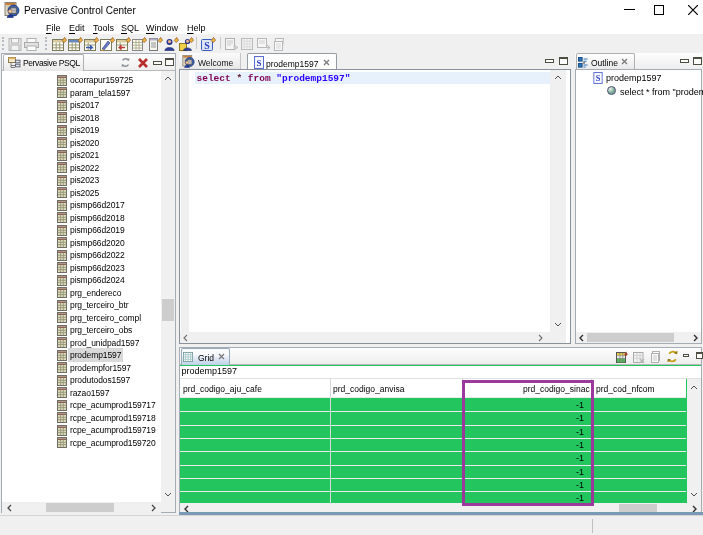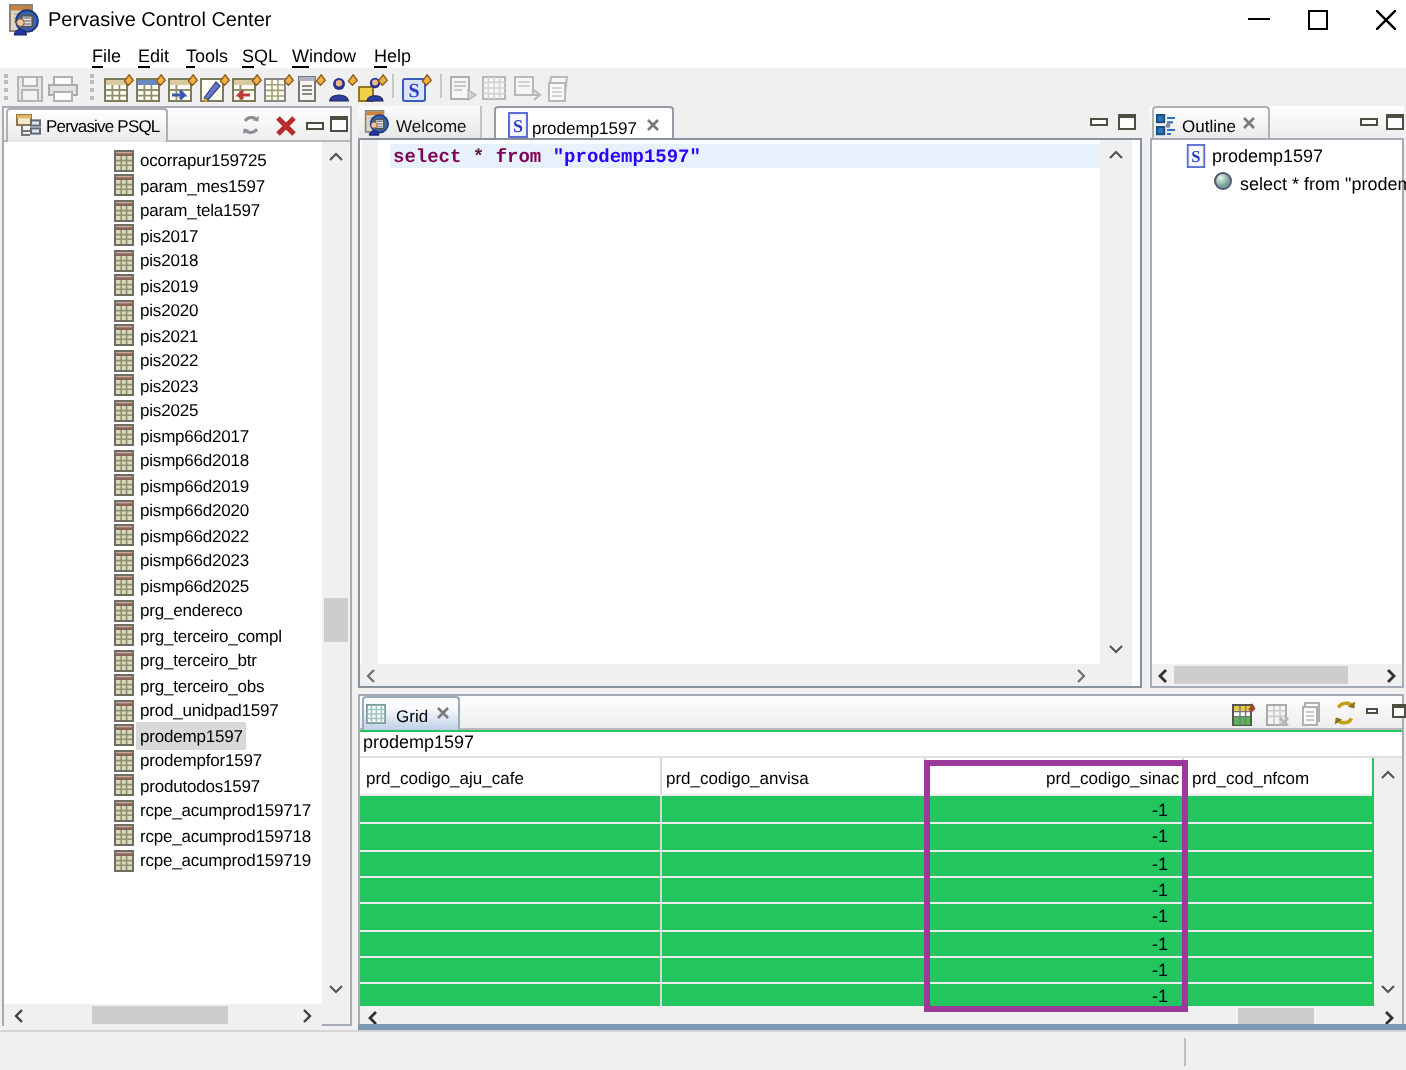--- a/index.html
+++ b/index.html
@@ -213,30 +213,20 @@
         <span>ocorrapur159725</span>
       </div>
 <div class="trow">
         <svg width="10" height="11" viewBox="0 0 10 11">
           <rect x="0" y="0" width="10" height="11" fill="#6e6e64"></rect>
           <rect x="1" y="1" width="8" height="2" fill="#8a6458"></rect>
           <rect x="1" y="1" width="8" height="0.7" fill="#c9a99a"></rect>
           <rect x="1" y="3" width="8" height="7" fill="#dcd8ba"></rect>
           <path d="M1 5.3h8M1 7.6h8M3.6 3v7M6.3 3v7" stroke="#8f8f72" stroke-width="0.8" fill="none"></path>
         </svg>
-        <span>param_mes1597</span>
-      </div>
-<div class="trow">
-        <svg width="10" height="11" viewBox="0 0 10 11">
-          <rect x="0" y="0" width="10" height="11" fill="#6e6e64"></rect>
-          <rect x="1" y="1" width="8" height="2" fill="#8a6458"></rect>
-          <rect x="1" y="1" width="8" height="0.7" fill="#c9a99a"></rect>
-          <rect x="1" y="3" width="8" height="7" fill="#dcd8ba"></rect>
-          <path d="M1 5.3h8M1 7.6h8M3.6 3v7M6.3 3v7" stroke="#8f8f72" stroke-width="0.8" fill="none"></path>
-        </svg>
         <span>param_tela1597</span>
       </div>
 <div class="trow">
         <svg width="10" height="11" viewBox="0 0 10 11">
           <rect x="0" y="0" width="10" height="11" fill="#6e6e64"></rect>
           <rect x="1" y="1" width="8" height="2" fill="#8a6458"></rect>
           <rect x="1" y="1" width="8" height="0.7" fill="#c9a99a"></rect>
           <rect x="1" y="3" width="8" height="7" fill="#dcd8ba"></rect>
           <path d="M1 5.3h8M1 7.6h8M3.6 3v7M6.3 3v7" stroke="#8f8f72" stroke-width="0.8" fill="none"></path>
         </svg>
@@ -373,60 +363,60 @@
         <span>pismp66d2023</span>
       </div>
 <div class="trow">
         <svg width="10" height="11" viewBox="0 0 10 11">
           <rect x="0" y="0" width="10" height="11" fill="#6e6e64"></rect>
           <rect x="1" y="1" width="8" height="2" fill="#8a6458"></rect>
           <rect x="1" y="1" width="8" height="0.7" fill="#c9a99a"></rect>
           <rect x="1" y="3" width="8" height="7" fill="#dcd8ba"></rect>
           <path d="M1 5.3h8M1 7.6h8M3.6 3v7M6.3 3v7" stroke="#8f8f72" stroke-width="0.8" fill="none"></path>
         </svg>
-        <span>pismp66d2025</span>
+        <span>pismp66d2024</span>
       </div>
 <div class="trow">
         <svg width="10" height="11" viewBox="0 0 10 11">
           <rect x="0" y="0" width="10" height="11" fill="#6e6e64"></rect>
           <rect x="1" y="1" width="8" height="2" fill="#8a6458"></rect>
           <rect x="1" y="1" width="8" height="0.7" fill="#c9a99a"></rect>
           <rect x="1" y="3" width="8" height="7" fill="#dcd8ba"></rect>
           <path d="M1 5.3h8M1 7.6h8M3.6 3v7M6.3 3v7" stroke="#8f8f72" stroke-width="0.8" fill="none"></path>
         </svg>
         <span>prg_endereco</span>
       </div>
 <div class="trow">
         <svg width="10" height="11" viewBox="0 0 10 11">
           <rect x="0" y="0" width="10" height="11" fill="#6e6e64"></rect>
           <rect x="1" y="1" width="8" height="2" fill="#8a6458"></rect>
           <rect x="1" y="1" width="8" height="0.7" fill="#c9a99a"></rect>
           <rect x="1" y="3" width="8" height="7" fill="#dcd8ba"></rect>
           <path d="M1 5.3h8M1 7.6h8M3.6 3v7M6.3 3v7" stroke="#8f8f72" stroke-width="0.8" fill="none"></path>
         </svg>
+        <span>prg_terceiro_btr</span>
+      </div>
+<div class="trow">
+        <svg width="10" height="11" viewBox="0 0 10 11">
+          <rect x="0" y="0" width="10" height="11" fill="#6e6e64"></rect>
+          <rect x="1" y="1" width="8" height="2" fill="#8a6458"></rect>
+          <rect x="1" y="1" width="8" height="0.7" fill="#c9a99a"></rect>
+          <rect x="1" y="3" width="8" height="7" fill="#dcd8ba"></rect>
+          <path d="M1 5.3h8M1 7.6h8M3.6 3v7M6.3 3v7" stroke="#8f8f72" stroke-width="0.8" fill="none"></path>
+        </svg>
         <span>prg_terceiro_compl</span>
       </div>
 <div class="trow">
         <svg width="10" height="11" viewBox="0 0 10 11">
           <rect x="0" y="0" width="10" height="11" fill="#6e6e64"></rect>
           <rect x="1" y="1" width="8" height="2" fill="#8a6458"></rect>
           <rect x="1" y="1" width="8" height="0.7" fill="#c9a99a"></rect>
           <rect x="1" y="3" width="8" height="7" fill="#dcd8ba"></rect>
           <path d="M1 5.3h8M1 7.6h8M3.6 3v7M6.3 3v7" stroke="#8f8f72" stroke-width="0.8" fill="none"></path>
         </svg>
-        <span>prg_terceiro_btr</span>
-      </div>
-<div class="trow">
-        <svg width="10" height="11" viewBox="0 0 10 11">
-          <rect x="0" y="0" width="10" height="11" fill="#6e6e64"></rect>
-          <rect x="1" y="1" width="8" height="2" fill="#8a6458"></rect>
-          <rect x="1" y="1" width="8" height="0.7" fill="#c9a99a"></rect>
-          <rect x="1" y="3" width="8" height="7" fill="#dcd8ba"></rect>
-          <path d="M1 5.3h8M1 7.6h8M3.6 3v7M6.3 3v7" stroke="#8f8f72" stroke-width="0.8" fill="none"></path>
-        </svg>
         <span>prg_terceiro_obs</span>
       </div>
 <div class="trow">
         <svg width="10" height="11" viewBox="0 0 10 11">
           <rect x="0" y="0" width="10" height="11" fill="#6e6e64"></rect>
           <rect x="1" y="1" width="8" height="2" fill="#8a6458"></rect>
           <rect x="1" y="1" width="8" height="0.7" fill="#c9a99a"></rect>
           <rect x="1" y="3" width="8" height="7" fill="#dcd8ba"></rect>
           <path d="M1 5.3h8M1 7.6h8M3.6 3v7M6.3 3v7" stroke="#8f8f72" stroke-width="0.8" fill="none"></path>
         </svg>
@@ -463,20 +453,30 @@
         <span>produtodos1597</span>
       </div>
 <div class="trow">
         <svg width="10" height="11" viewBox="0 0 10 11">
           <rect x="0" y="0" width="10" height="11" fill="#6e6e64"></rect>
           <rect x="1" y="1" width="8" height="2" fill="#8a6458"></rect>
           <rect x="1" y="1" width="8" height="0.7" fill="#c9a99a"></rect>
           <rect x="1" y="3" width="8" height="7" fill="#dcd8ba"></rect>
           <path d="M1 5.3h8M1 7.6h8M3.6 3v7M6.3 3v7" stroke="#8f8f72" stroke-width="0.8" fill="none"></path>
         </svg>
+        <span>razao1597</span>
+      </div>
+<div class="trow">
+        <svg width="10" height="11" viewBox="0 0 10 11">
+          <rect x="0" y="0" width="10" height="11" fill="#6e6e64"></rect>
+          <rect x="1" y="1" width="8" height="2" fill="#8a6458"></rect>
+          <rect x="1" y="1" width="8" height="0.7" fill="#c9a99a"></rect>
+          <rect x="1" y="3" width="8" height="7" fill="#dcd8ba"></rect>
+          <path d="M1 5.3h8M1 7.6h8M3.6 3v7M6.3 3v7" stroke="#8f8f72" stroke-width="0.8" fill="none"></path>
+        </svg>
         <span>rcpe_acumprod159717</span>
       </div>
 <div class="trow">
         <svg width="10" height="11" viewBox="0 0 10 11">
           <rect x="0" y="0" width="10" height="11" fill="#6e6e64"></rect>
           <rect x="1" y="1" width="8" height="2" fill="#8a6458"></rect>
           <rect x="1" y="1" width="8" height="0.7" fill="#c9a99a"></rect>
           <rect x="1" y="3" width="8" height="7" fill="#dcd8ba"></rect>
           <path d="M1 5.3h8M1 7.6h8M3.6 3v7M6.3 3v7" stroke="#8f8f72" stroke-width="0.8" fill="none"></path>
         </svg>
@@ -484,20 +484,30 @@
       </div>
 <div class="trow">
         <svg width="10" height="11" viewBox="0 0 10 11">
           <rect x="0" y="0" width="10" height="11" fill="#6e6e64"></rect>
           <rect x="1" y="1" width="8" height="2" fill="#8a6458"></rect>
           <rect x="1" y="1" width="8" height="0.7" fill="#c9a99a"></rect>
           <rect x="1" y="3" width="8" height="7" fill="#dcd8ba"></rect>
           <path d="M1 5.3h8M1 7.6h8M3.6 3v7M6.3 3v7" stroke="#8f8f72" stroke-width="0.8" fill="none"></path>
         </svg>
         <span>rcpe_acumprod159719</span>
+      </div>
+<div class="trow">
+        <svg width="10" height="11" viewBox="0 0 10 11">
+          <rect x="0" y="0" width="10" height="11" fill="#6e6e64"></rect>
+          <rect x="1" y="1" width="8" height="2" fill="#8a6458"></rect>
+          <rect x="1" y="1" width="8" height="0.7" fill="#c9a99a"></rect>
+          <rect x="1" y="3" width="8" height="7" fill="#dcd8ba"></rect>
+          <path d="M1 5.3h8M1 7.6h8M3.6 3v7M6.3 3v7" stroke="#8f8f72" stroke-width="0.8" fill="none"></path>
+        </svg>
+        <span>rcpe_acumprod159720</span>
       </div>
 </div>
   <div class="a sbar" style="left:159px;top:17px;width:14px;height:441px">
     <svg class="a" style="left:3px;top:5px" width="8" height="5" viewBox="0 0 8 5">
         <path d="M1 4 L4 1 L7 4" stroke="#505050" fill="none"></path>
       </svg>
     <svg class="a" style="left:3px;top:421px" width="8" height="5" viewBox="0 0 8 5">
         <path d="M1 1 L4 4 L7 1" stroke="#505050" fill="none"></path>
       </svg>
     <div class="thumb" style="left:1px;top:228px;width:12px;height:22px"></div>

